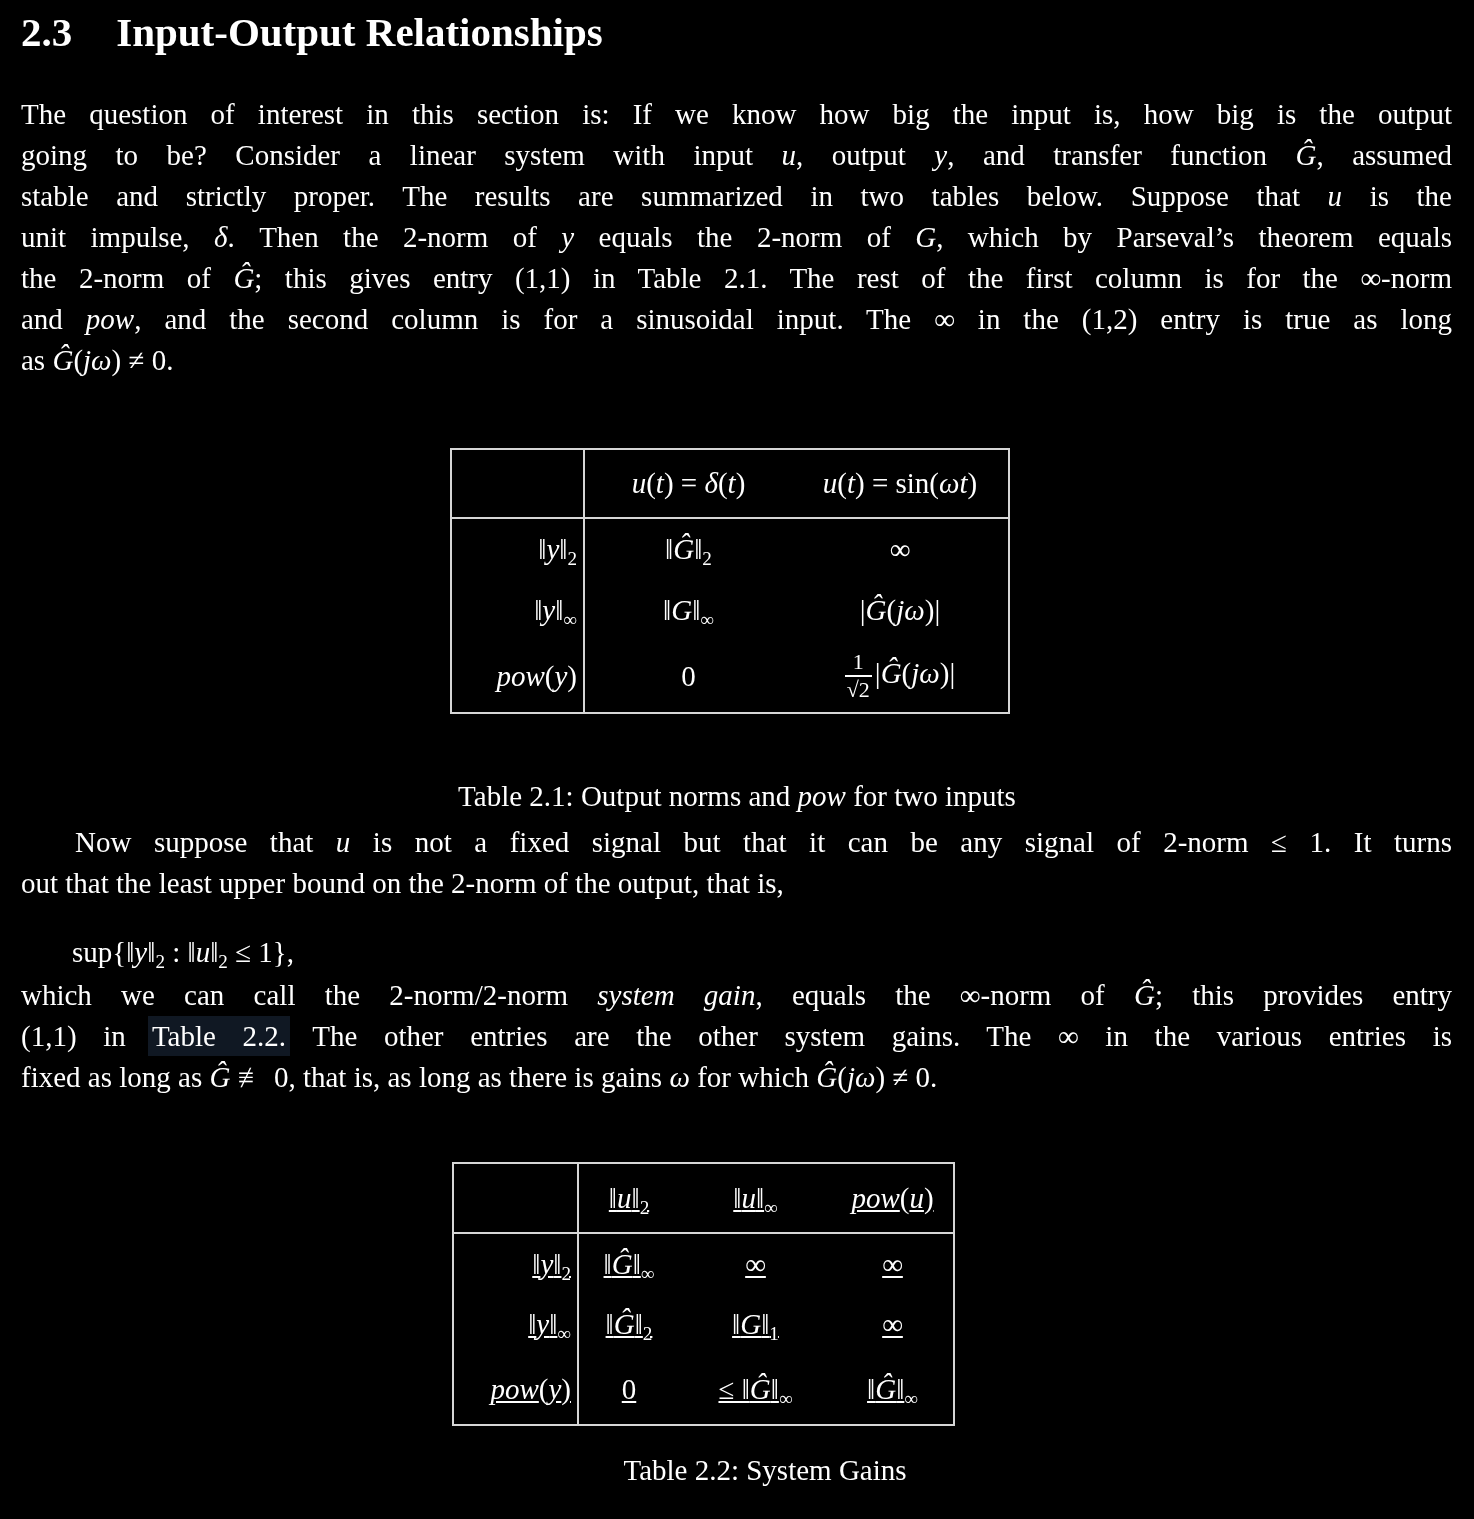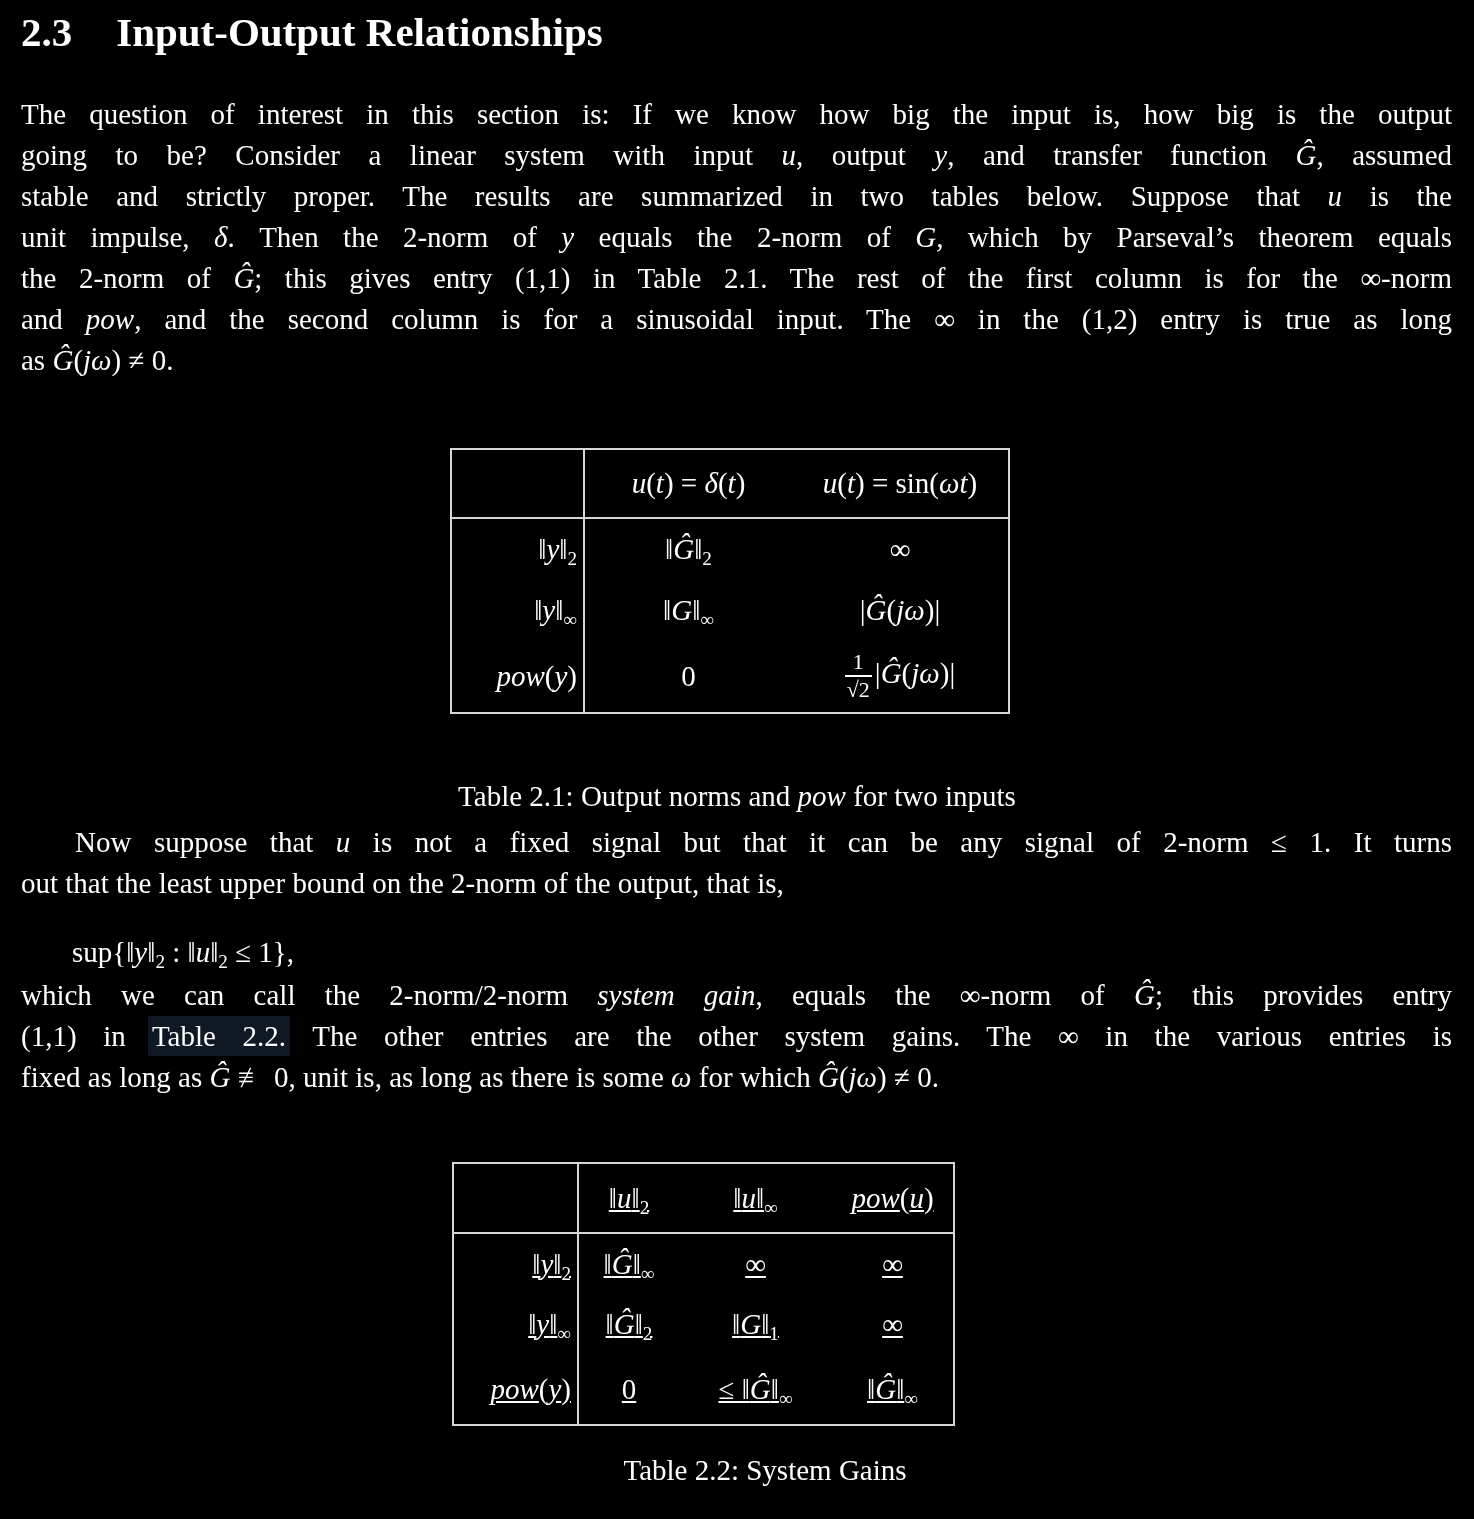--- a/index.html
+++ b/index.html
@@ -133,21 +133,21 @@
 <div class="para" id="para2">
   <div class="line indent"><span>Now suppose that </span><span class="mi">u</span><span> is not a fixed signal but that it can be any signal of 2-norm ≤ 1. It turns</span></div>
   <div class="line last"><span>out that the least upper bound on the 2-norm of the output, that is,</span></div>
 </div>
 
 <div id="equation"><span>sup{‖</span><span class="mi">y</span><span>‖</span><sub>2</sub><span> : ‖</span><span class="mi">u</span><span>‖</span><sub>2</sub><span> ≤ 1},</span></div>
 
 <div class="para" id="para3">
   <div class="line"><span>which we can call the 2-norm/2-norm </span><span class="mi">system gain</span><span>, equals the ∞-norm of </span><span class="mi">Ĝ</span><span>; this provides entry</span></div>
   <div class="line"><span>(1,1) in </span><span class="hl">Table 2.2.</span><span> The other entries are the other system gains. The ∞ in the various entries is</span></div>
-  <div class="line last"><span>fixed as long as </span><span class="mi">Ĝ</span><span> ≢ 0, unit is, as long as there is some </span><span class="mi">ω</span><span> for which </span><span class="mi">Ĝ</span><span>(</span><span class="mi">jω</span><span>) ≠ 0.</span></div>
+  <div class="line last"><span>fixed as long as </span><span class="mi">Ĝ</span><span> ≢ 0, that is, as long as there is gains </span><span class="mi">ω</span><span> for which </span><span class="mi">Ĝ</span><span>(</span><span class="mi">jω</span><span>) ≠ 0.</span></div>
 </div>
 
 <div class="tbl" id="table2">
   <div class="cell lbl hrow">
       <span class="cnt"></span>
     </div>
   <div class="cell hrow">
       <span class="cnt"><span>‖</span><span class="mi">u</span><span>‖</span><sub>2</sub></span>
     </div>
   <div class="cell hrow">

